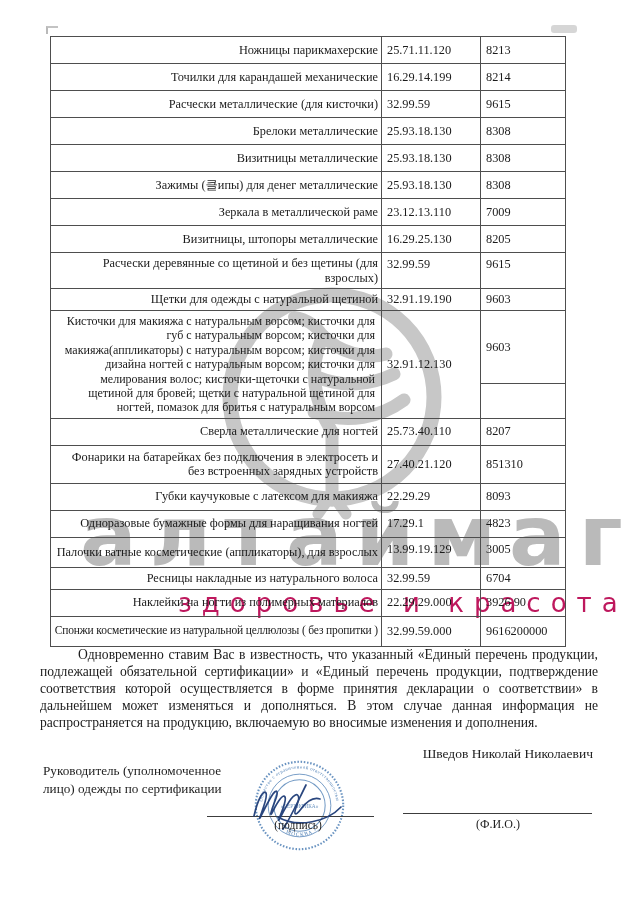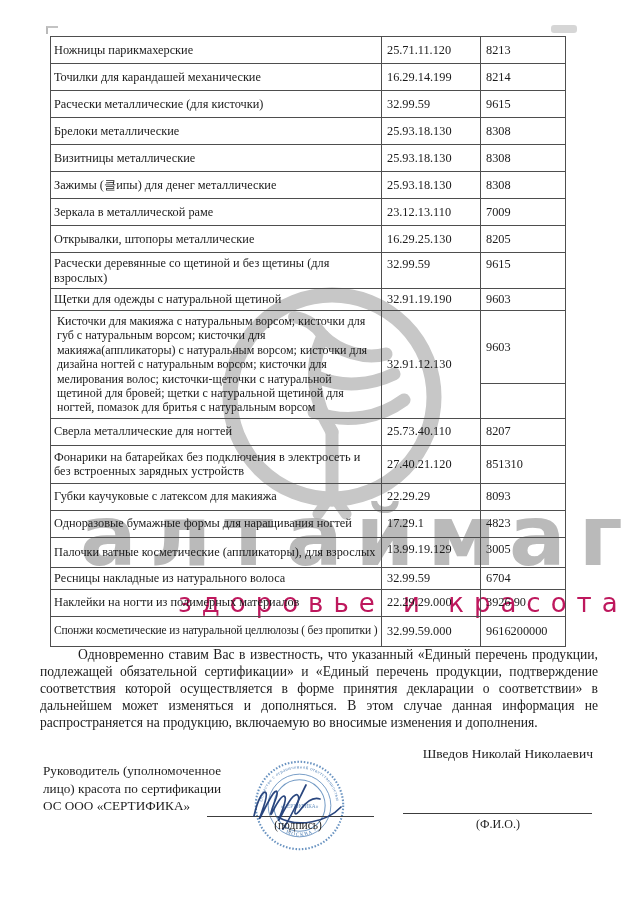--- a/index.html
+++ b/index.html
@@ -26,21 +26,21 @@
   }
   
   table.products{
     position:absolute;left:50px;top:36px;width:515px;z-index:1;
     border-collapse:collapse;table-layout:fixed;background:transparent;
   }
   .products td{
     border:1px solid #4e4e4e;font-size:12.3px;line-height:1.18;color:#1b1b1b;
     padding:1px 3px;vertical-align:middle;overflow:hidden;
   }
-  .products td.c1{text-align:left;}
+  .products td.c1{text-align:right;}
   .products td.c2,.products td.c3{text-align:left;padding-left:5px;margin-top:8px;}
   .products td.vt{vertical-align:top;padding-top:4px;}
   .products td.big{font-size:12px;padding:3px 6px;line-height:1.2;}
   .products td.tight{font-size:11.5px;white-space:nowrap;letter-spacing:-.15px;}
   tr.h22{height:22px}tr.h27{height:27px}tr.h30{height:30px}tr.h32{height:32px}
   tr.h36{height:36px}tr.h38{height:38px}tr.h66{height:66px}
   
   .notice{
     position:absolute;left:40px;top:646px;width:558px;z-index:1;margin:0;
     font-size:13.6px;line-height:17px;text-align:justify;text-indent:38px;color:#1b1b1b;
@@ -115,21 +115,21 @@
           <td class="c1">Зажимы (클ипы) для денег металлические</td>
           <td class="c2">25.93.18.130</td>
           <td class="c3">8308</td>
         </tr>
       <tr class="h27">
           <td class="c1">Зеркала в металлической раме</td>
           <td class="c2">23.12.13.110</td>
           <td class="c3">7009</td>
         </tr>
       <tr class="h27">
-          <td class="c1">Открывалки, штопоры металлические</td>
+          <td class="c1">Визитницы, штопоры металлические</td>
           <td class="c2">16.29.25.130</td>
           <td class="c3">8205</td>
         </tr>
       <tr class="h36">
           <td class="c1">Расчески деревянные со щетиной и без щетины (для взрослых)</td>
           <td class="c2 vt">32.99.59</td>
           <td class="c3 vt">9615</td>
         </tr>
       <tr class="h22">
           <td class="c1">Щетки для одежды с натуральной щетиной</td>
@@ -184,22 +184,21 @@
           <td class="c2">32.99.59.000</td>
           <td class="c3">9616200000</td>
         </tr>
     </tbody>
   </table>
 
   <p class="notice">Одновременно ставим Вас в известность, что указанный «Единый перечень продукции, подлежащей обязательной сертификации» и «Единый перечень продукции, подтверждение соответствия которой осуществляется в форме принятия декларации о соответствии» в дальнейшем может изменяться и дополняться. В этом случае данная информация не распространяется на продукцию, включаемую во вносимые изменения и дополнения.</p>
 
   <div class="sig-left">
     <div>Руководитель (уполномоченное</div>
-    <div>лицо) красота по сертификации</div>
-    <div>ОС ООО «СЕРТИФИКА»</div>
+    <div>лицо) одежды по сертификации</div>
   </div>
 
   <svg class="stamp" viewBox="0 0 100 100">
     <circle cx="50" cy="50" r="46" fill="none" stroke="#4e7fb5" stroke-width="2.2" stroke-dasharray="1.6 1.8" opacity=".85"></circle>
     <circle cx="50" cy="50" r="33" fill="none" stroke="#4e7fb5" stroke-width="1" opacity=".8"></circle>
     <circle cx="50" cy="50" r="27" fill="none" stroke="#4e7fb5" stroke-width="1.1" opacity=".8"></circle>
     <defs>
       <path id="rimTop" d="M 11,50 A 39,39 0 1 1 89,50"></path>
       <path id="rimBottom" d="M 20,63 A 33,33 0 0 0 80,63"></path>
     </defs>

